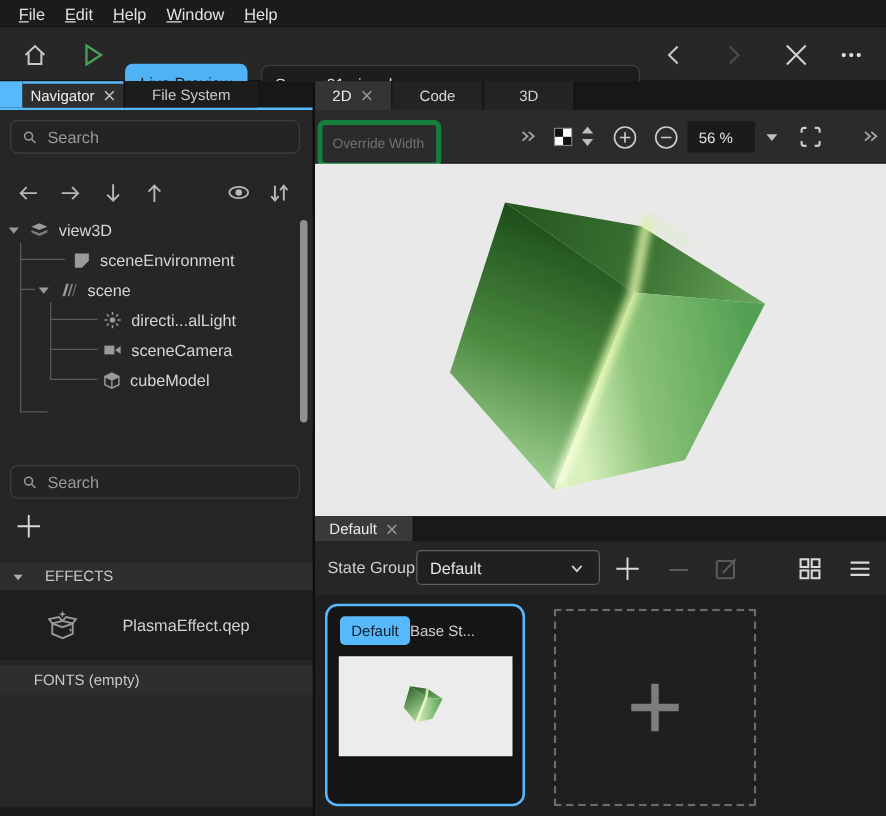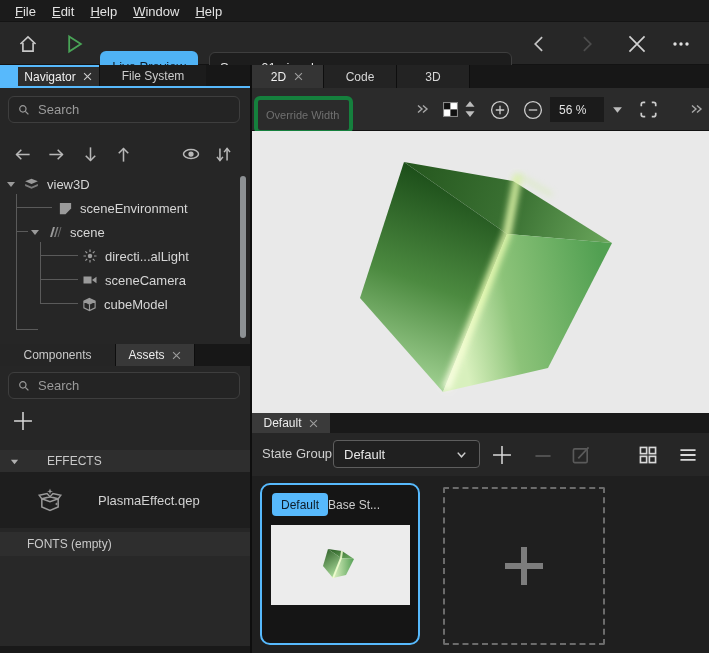--- a/index.html
+++ b/index.html
@@ -51,21 +51,21 @@
   .assetrow { position:absolute; left:0; top:407px; width:250px; height:56px; background:#1e1e1e; display:flex; align-items:center;}
   .assetrow .lbl { color:#d2d2d2; font-size:13px; margin-left:34px;}
   .lbottom { position:absolute; left:0; top:491px; width:250px; height:90px; background:#282828;}
   .lstrip { position:absolute; left:0; top:581px; width:250px; height:7px; background:#191919;}
 
   
   .right { position:absolute; left:252px; top:65px; width:457px; height:588px; background:#1f1f1f;}
   .mtabs { position:absolute; left:0; top:0; width:457px; height:23px; background:#171717; display:flex;}
   .mtab { height:23px; display:flex; align-items:center; justify-content:center; gap:7px; font-size:12px; color:#d6d6d6;
     background:#232323; border-right:1px solid #0e0e0e; width:73px;}
-  .mtab.active { background:#343434; width:72px; color:#f0f0f0;}
+  .mtab.active { background:#343434; width:62px; color:#f0f0f0;}
   .ctoolbar { position:absolute; left:0; top:23px; width:457px; height:43px; background:#2b2b2b; border-bottom:1px solid #121212;}
   .ovw { position:absolute; left:2px; top:8px; width:99px; height:27px; border:4px solid #15803d; border-radius:6px; background:transparent;
     color:#d8d8d8; padding:15px 8px; font-size:11px; outline:none; font-family:Liberation Sans, sans-serif;}
   .ovw::placeholder { color:#707070;}
   .cic { position:absolute; top:11px; color:#c3c3c3;}
   .zoomfield { position:absolute; left:298px; top:9px; width:54px; height:25px; background:#1b1b1b; color:#e2e2e2;
     font-size:12px; display:flex; align-items:center; padding-left:9px;}
   .canvas { position:absolute; left:0; top:66px; width:457px; height:282px; background:#e9e9e9;}
 
   .stabs { position:absolute; left:0; top:348px; width:457px; height:20px; background:#191919; display:flex;}
@@ -259,51 +259,40 @@
     <div class="trow" style="left:82px; top:120px">
       <svg width="15" height="15" viewBox="0 0 16 16" fill="#9a9a9a">
           <path d="M8 1.5 L14 4.5 L14 11.5 L8 14.5 L2 11.5 L2 4.5 Z M2 4.5 L8 7.5 L14 4.5 M8 7.5 V14.5" fill="none" stroke="#9a9a9a" stroke-width="1.2"></path>
           <path d="M2 4.5 L8 1.5 L14 4.5 L8 7.5 Z"></path>
         </svg>
       <span>cubeModel</span>
     </div>
     <div class="scrollbar"></div>
   </div>
 
-  <div class="atabs">
-    <div class="atab-comp">
-      <span>Components</span>
-    </div>
-    <div class="atab-assets">
-      <span>Assets</span>
-      <svg width="11" height="11" viewBox="0 0 16 16" fill="none" stroke="#9d9d9d" stroke-width="1.6">
-          <path d="M3 3 L13 13 M13 3 L3 13"></path>
-        </svg>
-    </div>
-  </div>
 
   <div class="searchbox" style="top:307px">
     <svg width="14" height="14" viewBox="0 0 16 16" fill="none" stroke="#9a9a9a" stroke-width="1.4">
         <circle cx="6.7" cy="6.7" r="3.6"></circle>
         <path d="M9.6 9.6 L13 13"></path>
       </svg>
     <input placeholder="Search" style="">
   </div>
 
   <div class="plusbtn">
     <svg width="22" height="22" viewBox="0 0 16 16" fill="none" stroke="#d9d9d9" stroke-width="1.1">
         <path d="M8 1.5 V14.5 M1.5 8 H14.5"></path>
       </svg>
   </div>
 
   <div class="sect" style="top:385px">
     <svg style="margin-left:10px" width="9" height="9" viewBox="0 0 10 10" fill="#b0b0b0">
         <polygon points="1,3 9,3 5,8"></polygon>
       </svg>
-    <span style="margin-left:28px">EFFECTS</span>
+    <span style="margin-left:17px">EFFECTS</span>
   </div>
 
   <div class="assetrow">
     <svg style="margin-left:36px" width="28" height="28" viewBox="0 0 24 24" fill="none" stroke="#9a9a9a" stroke-width="1.3">
       <path d="M5 11 L12 13.5 L19 11 L19 18 L12 21 L5 18 Z"></path>
         <path d="M5 11 L2.8 8 L9.5 6.5 L12 9.2 Z"></path>
         <path d="M19 11 L21.2 8 L14.5 6.5 L12 9.2 Z"></path>
       <path d="M12 2.2 L12.7 4 L14.5 4.6 L12.7 5.2 L12 7 L11.3 5.2 L9.5 4.6 L11.3 4 Z" fill="#9a9a9a" stroke="none"></path>
       <path d="M17.5 14 L17.9 15 L19 15.4 L17.9 15.8 L17.5 16.8 L17.1 15.8 L16 15.4 L17.1 15 Z" fill="#9a9a9a" stroke="none"></path>
       </svg>

